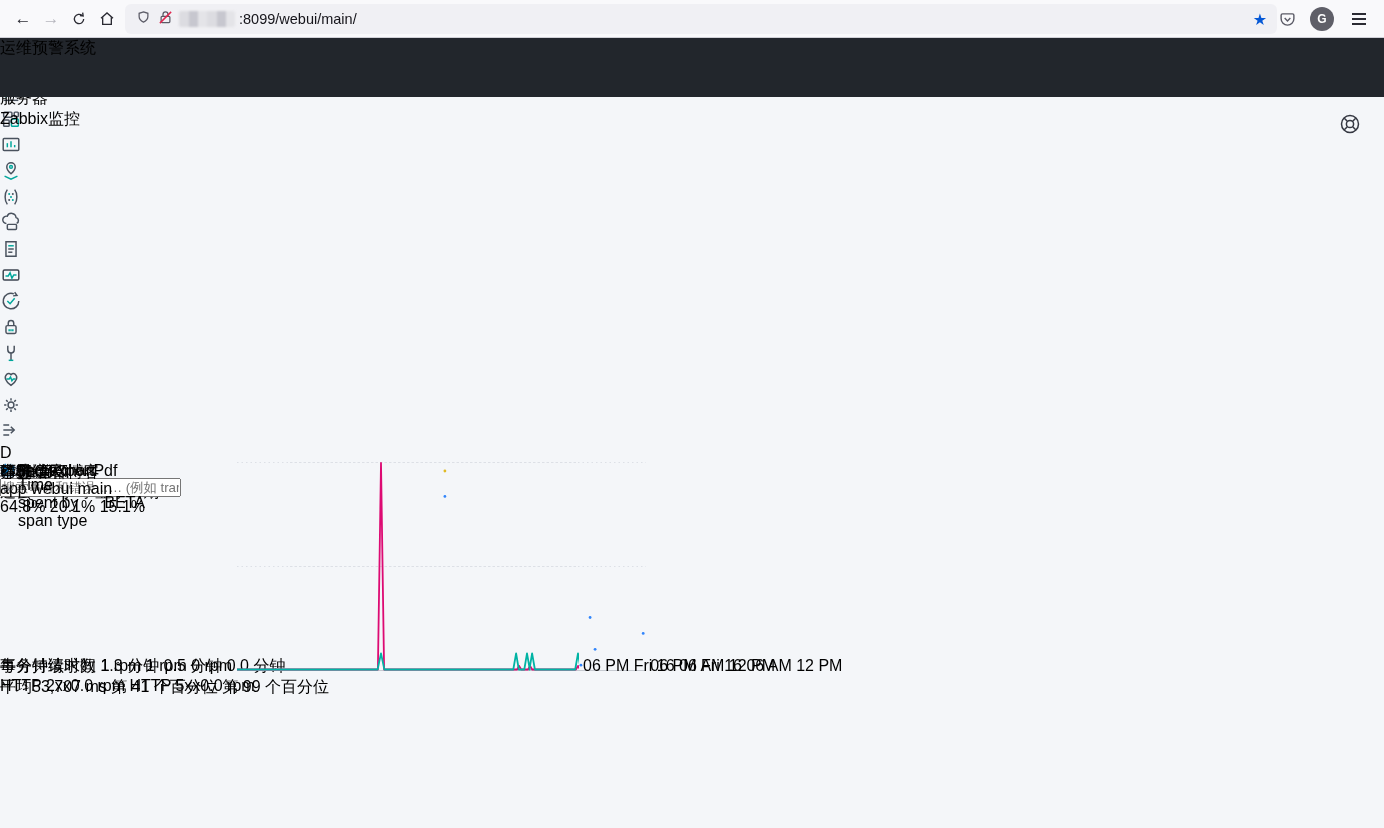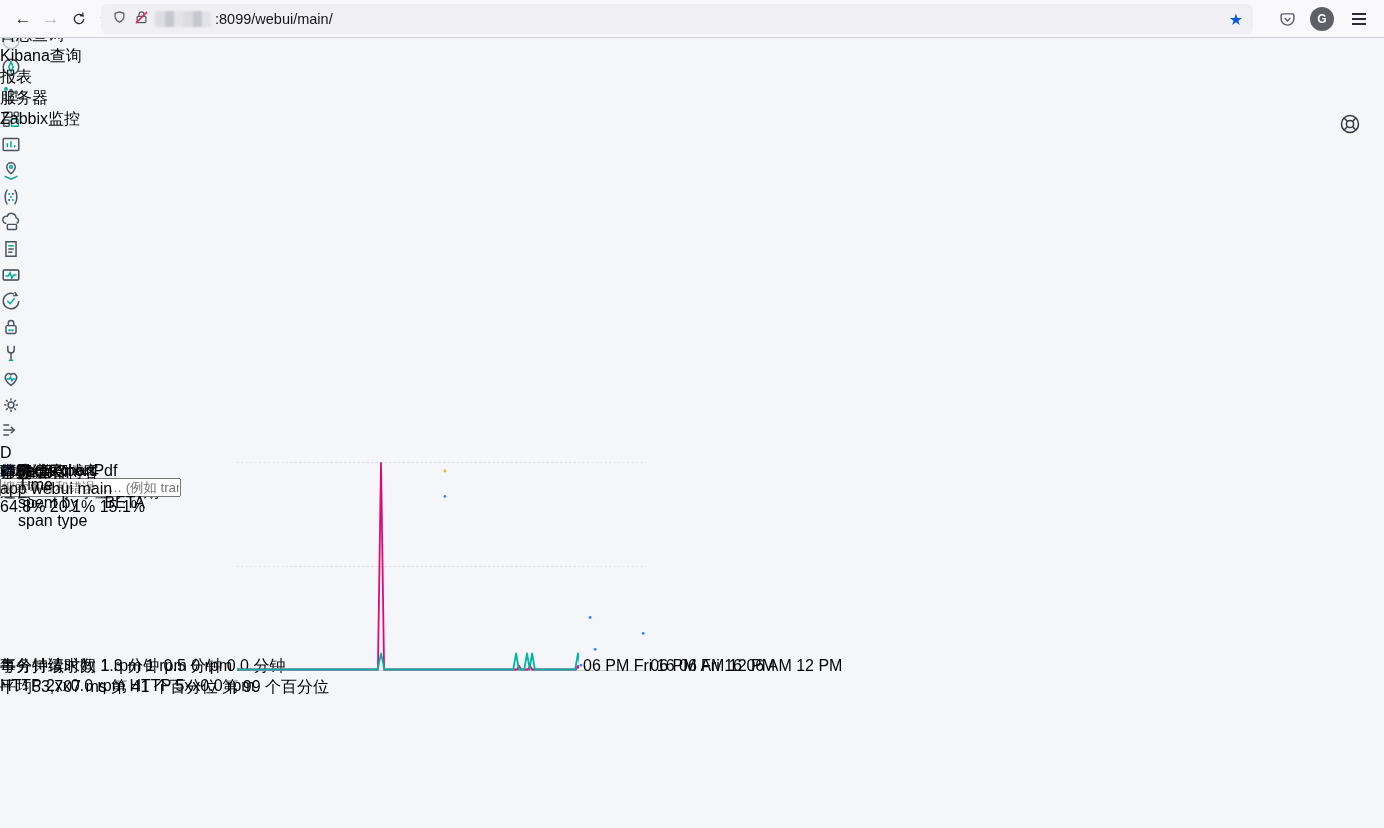--- a/index.html
+++ b/index.html
@@ -4,21 +4,21 @@
 <style>
   * { margin:0; padding:0; box-sizing:border-box; }
   html,body { width:1384px; height:828px; overflow:hidden; background:#fff;
     font-family:"Liberation Sans","DejaVu Sans",sans-serif; }
   #screen { position:relative; width:1384px; height:828px; background:#f4f6f9; }
   .abs { position:absolute; }
 
   
   .browser-bar { left:0; top:0; width:1384px; height:38px; background:#f9f9fb; border-bottom:1px solid #d0d0d7; z-index:50; }
   .nav-btn { position:absolute; top:4px; width:30px; height:30px; border-radius:4px; display:flex; align-items:center; justify-content:center; font-size:17px; color:#2b2b33; }
-  .url-bar { position:absolute; left:101px; top:4px; width:1152px; height:30px; background:#f0f0f4; border-radius:6px; display:flex; align-items:center; }
+  .url-bar { position:absolute; left:125px; top:4px; width:1152px; height:30px; background:#f0f0f4; border-radius:6px; display:flex; align-items:center; }
   .url-text { font-size:14.5px; color:#15141a; white-space:nowrap; }
   .chip { border-radius:2px; filter:blur(1px); }
   .host-chip { width:56px; height:16px; margin:0 4px 0 6px; background:repeating-linear-gradient(90deg,#dcdce1 0 10px,#c7c7cf 10px 19px,#e4e4e8 19px 28px); }
   .star { margin-left:auto; margin-right:10px; color:#0558d6; font-size:16px; }
   .g-avatar { position:absolute; left:1310px; top:7px; width:24px; height:24px; border-radius:50%; background:#5f5f68; color:#fff; font-size:12px; font-weight:bold; display:flex; align-items:center; justify-content:center; }
 
   
   .app-header { left:0; top:38px; width:1384px; height:59px; background:#22262c; z-index:40; }
   .logo-mosaic { position:absolute; left:0; top:0; width:152px; height:59px;
     background:
@@ -164,20 +164,25 @@
     <div class="g-avatar">G</div>
     <div class="nav-btn" style="left:1344px;">
       <svg width="16" height="14" viewBox="0 0 16 14" stroke="#2b2b33" stroke-width="2">
           <line x1="1" y1="2" x2="15" y2="2"></line>
           <line x1="1" y1="7" x2="15" y2="7"></line>
           <line x1="1" y1="12" x2="15" y2="12"></line>
         </svg>
     </div>
   </div>
 
+  <div class="abs app-header">
+    <div class="logo-mosaic"></div>
+    <div class="header-chip"></div>
+    <div class="app-title">运维预警系统</div>
+  </div>
   <div class="abs hdr-avatar" style="z-index:41;"></div>
   <div class="abs hdr-user" style="z-index:41;">guodong</div>
   <div class="abs hdr-logout" style="z-index:41;">退出</div>
 
   <div class="abs left-sidebar">
     <div style="height:4px;"></div>
     <div class="menu-item menu-parent">
       <span>系统日志查询</span>
       <span class="caret caret-up"></span>
     </div>

